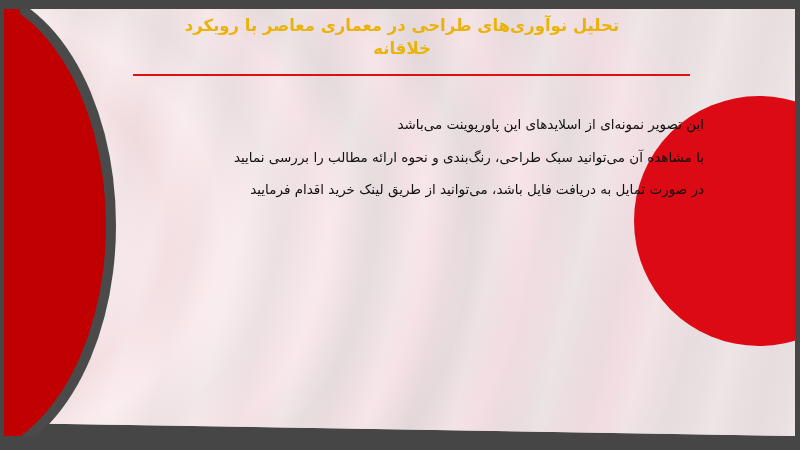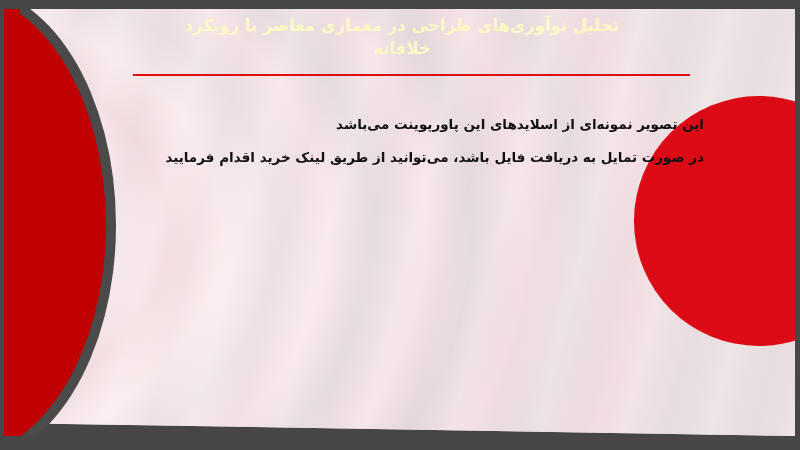--- a/index.html
+++ b/index.html
@@ -123,21 +123,21 @@
 
   
   .title-block {
     position: absolute;
     right: 108px; top: 14px;
     width: 580px;
     z-index: 5;
     text-align: center;
   }
   .title-text {
-    color: #fef9c3;
+    color: #eab308;
     font-size: 16.5px;
     font-weight: bold;
     line-height: 1.42;
     letter-spacing: 0;
     direction: rtl;
     white-space: pre-line;
   }
   .title-rule {
     position: absolute;
     right: 110px; top: 74px;
@@ -151,21 +151,21 @@
     position: absolute;
     right: 96px; top: 118px;
     width: 600px;
     z-index: 5;
     direction: rtl;
     text-align: right;
   }
   .body-line {
     color: #111111;
     font-size: 13.5px;
-    font-weight: bold;
+    font-weight: normal;
     line-height: 1;
     margin-bottom: 19px;
     white-space: nowrap;
   }
   .body-line:last-child { margin-bottom: 0; }
 </style>
 </head>
 <body>
 
 <div id="slide">
@@ -186,16 +186,17 @@
   <div class="frame-right"></div>
 
   <div class="title-block">
     <div class="title-text">تحلیل نوآوری‌های طراحی در معماری معاصر با رویکرد
 خلاقانه</div>
   </div>
   <div class="title-rule"></div>
 
   <div class="body-block">
     <div class="body-line">این تصویر نمونه‌ای از اسلایدهای این پاورپوینت می‌باشد</div>
+    <div class="body-line">با مشاهده آن می‌توانید سبک طراحی، رنگ‌بندی و نحوه ارائه مطالب را بررسی نمایید</div>
     <div class="body-line">در صورت تمایل به دریافت فایل باشد، می‌توانید از طریق لینک خرید اقدام فرمایید</div>
   </div>
 
 </div>
 
 </body></html>

